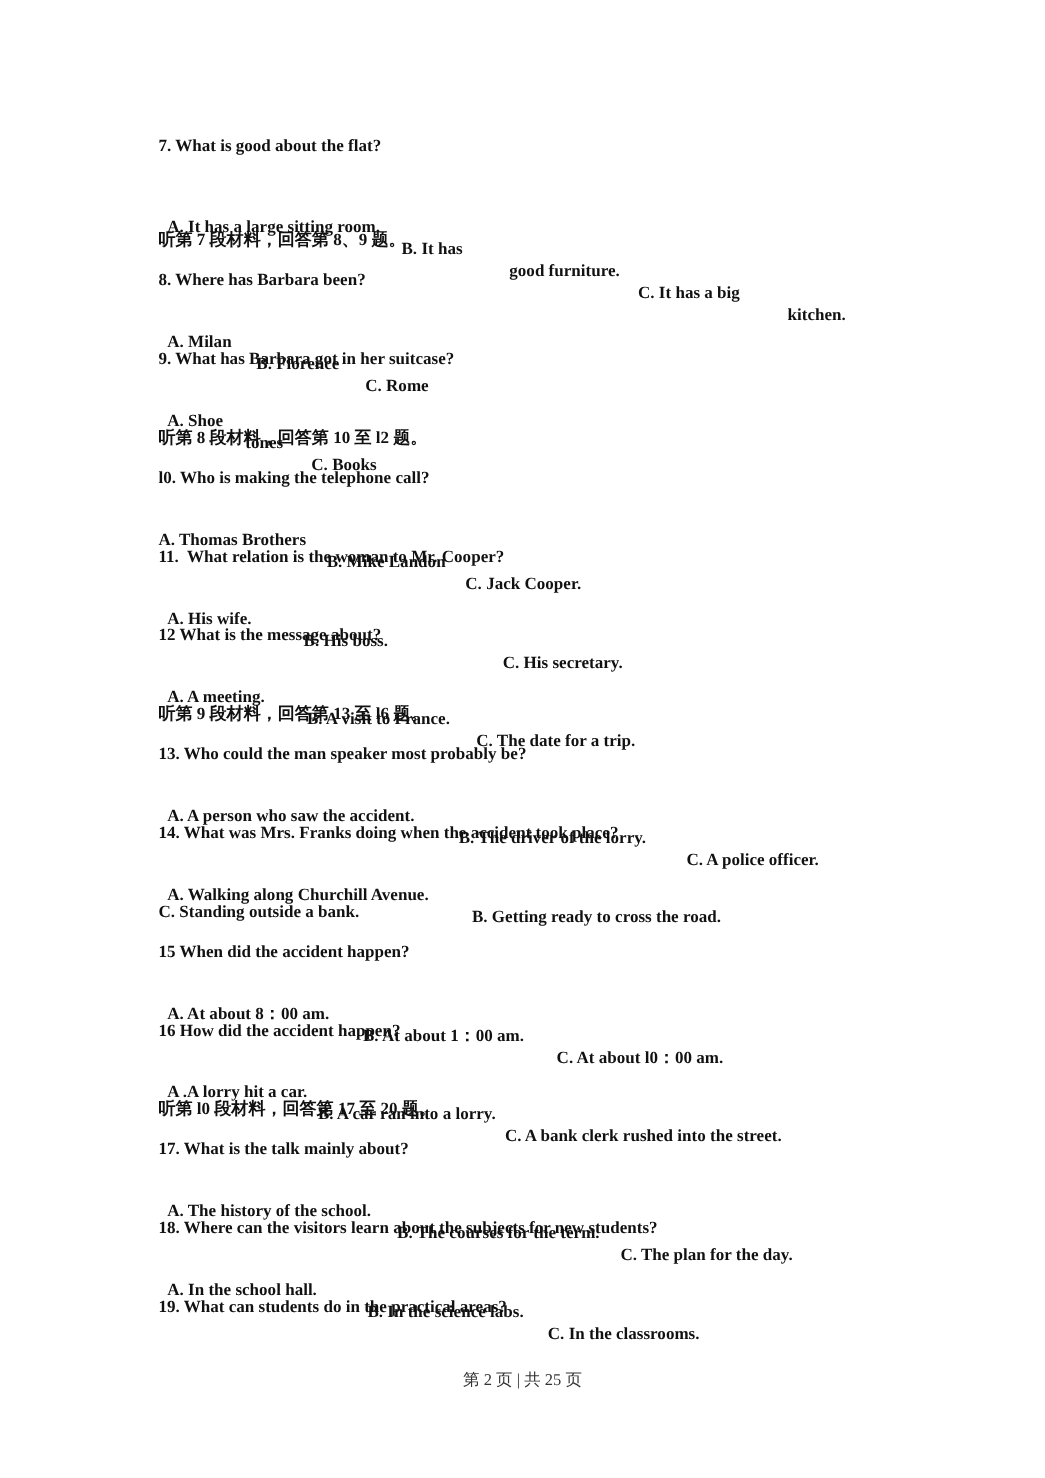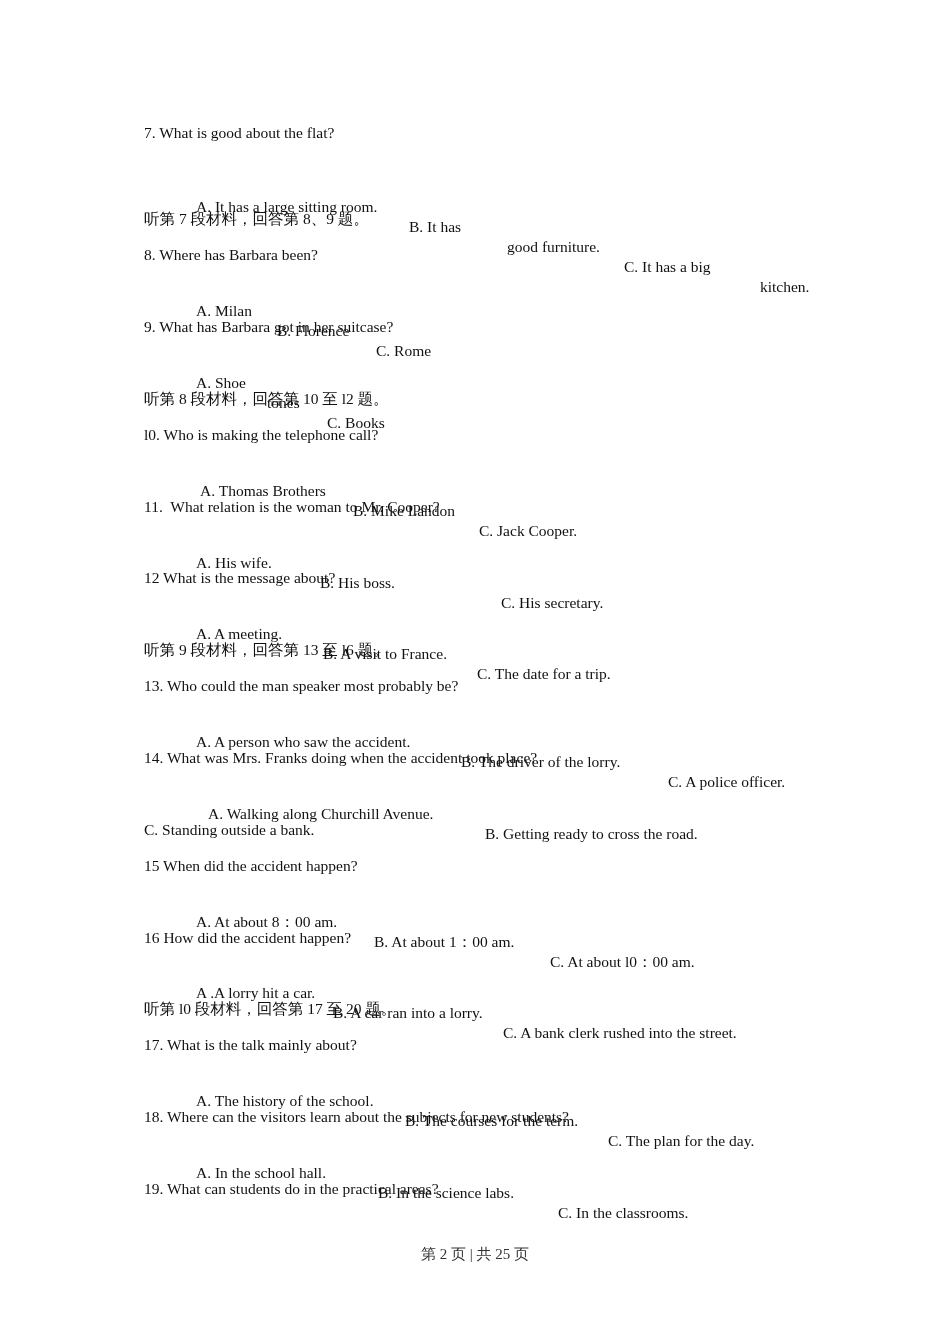--- a/index.html
+++ b/index.html
@@ -7,22 +7,23 @@
       width: 950px; height: 1344px; position: relative; overflow: hidden;
       font-family: "Liberation Serif", "DejaVu Serif", serif;
       color: #111111;
     }
     .line {
       position: absolute;
       left: 144px;
       font-size: 15.5px;
       line-height: 20px;
       white-space: pre;
+      font-weight: bold;
     }
-    .seg { position: absolute; white-space: pre; margin-left: 44px; }
+    .seg { position: absolute; white-space: pre; }
     .footer {
       position: absolute; left: 0; width: 950px; top: 1245px;
       text-align: center; font-size: 15px; color: #333333;
       font-family: "Liberation Serif", "DejaVu Serif", serif;
     }
   </style>
 </head>
 <body>
 
 <div class="line" style="top:123px">7. What is good about the flat?</div>
@@ -44,21 +45,21 @@
 
 <div class="line" style="top:317px">9. What has Barbara got in her suitcase?</div>
 <div class="line" style="top:353px;left:0;width:836px">
   <span class="seg" style="left:152px">A. Shoe</span>
   <span class="seg" style="left:223px">tones</span>
   <span class="seg" style="left:283px">C. Books</span>
 </div>
 <div class="line" style="top:389px">听第 8 段材料，回答第 10 至 l2 题。</div>
 
 <div class="line" style="top:425px">l0. Who is making the telephone call?</div>
-<div class="line" style="top:461px;left:12px;width:835px">
+<div class="line" style="top:461px;left:0;width:835px">
   <span class="seg" style="left:144px">A. Thomas Brothers</span>
   <span class="seg" style="left:297px">B. Mike Landon</span>
   <span class="seg" style="left:423px">C. Jack Cooper.</span>
 </div>
 
 <div class="line" style="top:497px">11.  What relation is the woman to Mr. Cooper?</div>
 <div class="line" style="top:533px;left:0;width:950px">
   <span class="seg" style="left:152px">A. His wife.</span>
   <span class="seg" style="left:276px">B. His boss.</span>
   <span class="seg" style="left:457px">C. His secretary.</span>
@@ -73,21 +74,21 @@
 <div class="line" style="top:640px">听第 9 段材料，回答第 13 至 l6 题。</div>
 
 <div class="line" style="top:676px">13. Who could the man speaker most probably be?</div>
 <div class="line" style="top:712px;left:0;width:950px">
   <span class="seg" style="left:152px">A. A person who saw the accident.</span>
   <span class="seg" style="left:417px">B. The driver of the lorry.</span>
   <span class="seg" style="left:624px">C. A police officer.</span>
 </div>
 
 <div class="line" style="top:748px">14. What was Mrs. Franks doing when the accident took place?</div>
-<div class="line" style="top:784px;left:12px;width:831px">
+<div class="line" style="top:784px;left:0;width:831px">
   <span class="seg" style="left:152px">A. Walking along Churchill Avenue.</span>
   <span class="seg" style="left:429px">B. Getting ready to cross the road.</span>
 </div>
 <div class="line" style="top:820px">C. Standing outside a bank.</div>
 
 <div class="line" style="top:856px">15 When did the accident happen?</div>
 <div class="line" style="top:892px;left:0;width:763px">
   <span class="seg" style="left:152px">A. At about 8：00 am.</span>
   <span class="seg" style="left:330px">B. At about 1：00 am.</span>
   <span class="seg" style="left:506px">C. At about l0：00 am.</span>
@@ -105,18 +106,18 @@
 <div class="line" style="top:1071px;left:0;width:950px">
   <span class="seg" style="left:152px">A. The history of the school.</span>
   <span class="seg" style="left:361px">B. The courses for the term.</span>
   <span class="seg" style="left:564px">C. The plan for the day.</span>
 </div>
 
 <div class="line" style="top:1107px">18. Where can the visitors learn about the subjects for new students?</div>
 <div class="line" style="top:1143px;left:0;width:845px">
   <span class="seg" style="left:152px">A. In the school hall.</span>
   <span class="seg" style="left:334px">B. In the science labs.</span>
-  <span class="seg" style="left:514px">C. In the classrooms.</span>
+  <span class="seg" style="left:498px">C. In the classrooms.</span>
 </div>
 
 <div class="line" style="top:1179px">19. What can students do in the practical areas?</div>
 
 <div class="footer">第 2 页 | 共 25 页</div>
 
 </body></html>

